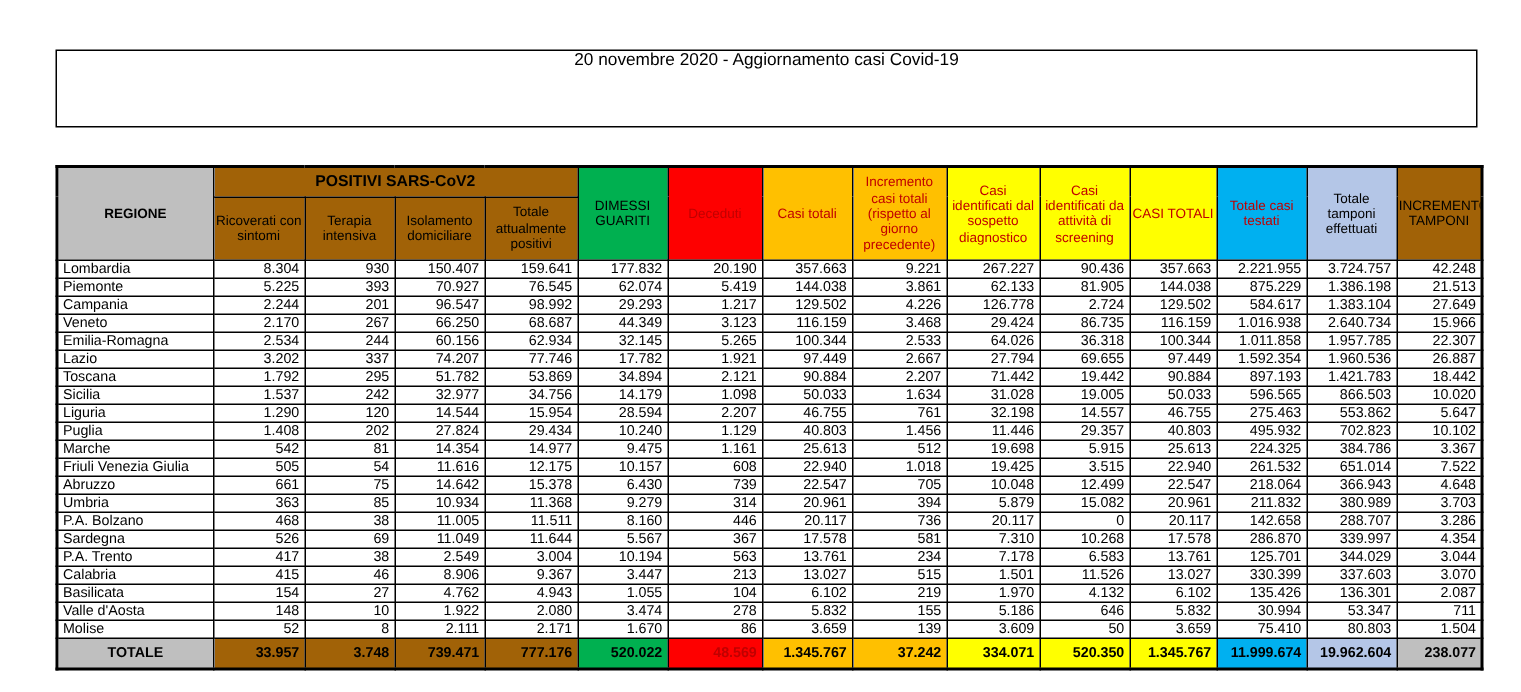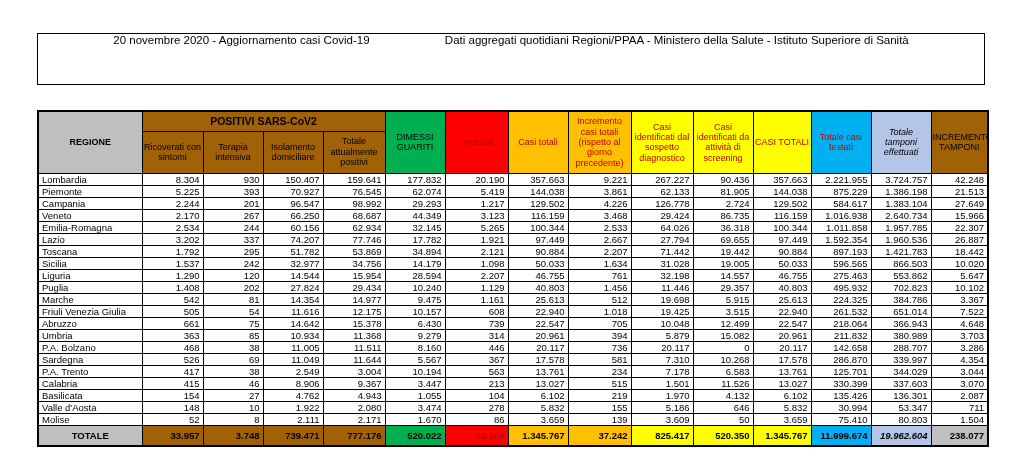--- a/index.html
+++ b/index.html
@@ -30,21 +30,21 @@
   tr.hrow1 { height: 20px; }
   tr.hrow2 { height: 42px; }
 
   .bg-gray-dark  { background: #BFBFBF; }
   .bg-gray-light { background: #a16207; }
   .bg-green      { background: #00B050; }
   .bg-red        { background: #FE0000; }
   .bg-orange     { background: #FFC000; }
   .bg-yellow     { background: #FFFF00; }
   .bg-cyan       { background: #00B0F0; }
-  .bg-lightblue  { background: #B4C6E7; font-style: italic; }
+  .bg-lightblue  { background: #B4C6E7; }
 
   .txt-darkred { color: #C00000; }
   .bold { font-weight: bold; }
 
   tbody td { height: 12px; padding: 0 3px; line-height: 11px; }
   tbody td.region { text-align: left; }
   tbody td.num { text-align: right; }
 
   tr.totale td { height: 21px; font-weight: bold; }
   tr.totale td.label { text-align: center; }
@@ -52,21 +52,20 @@
   
   .bL2 { border-left-width: 2px; }
 </style>
 </head>
 <body>
 
 <div class="page">
 
   <div class="title-box">
     <div>20 novembre 2020 - Aggiornamento casi Covid-19</div>
-    <div>Dati aggregati quotidiani Regioni/PPAA - Ministero della Salute - Istituto Superiore di Sanità</div>
   </div>
 
   <table class="covid">
     <colgroup>
       <col style="width:104px">
         <col style="width:61px">
         <col style="width:60px">
         <col style="width:60px">
       <col style="width:62px">
         <col style="width:60px">
@@ -463,21 +462,21 @@
         <tr class="totale">
           <td class="label bg-gray-dark">TOTALE</td>
           <td class="num bg-gray-light bL2">33.957</td>
           <td class="num bg-gray-light">3.748</td>
           <td class="num bg-gray-light">739.471</td>
           <td class="num bg-gray-light">777.176</td>
           <td class="num bg-green bL2">520.022</td>
           <td class="num bg-red txt-darkred">48.569</td>
           <td class="num bg-orange">1.345.767</td>
           <td class="num bg-orange">37.242</td>
-          <td class="num bg-yellow bL2">825.417</td>
+          <td class="num bg-yellow bL2">334.071</td>
           <td class="num bg-yellow">520.350</td>
           <td class="num bg-yellow">1.345.767</td>
           <td class="num bg-cyan bL2">11.999.674</td>
           <td class="num bg-lightblue">19.962.604</td>
           <td class="num bg-gray-dark bL2">238.077</td>
         </tr>
       </tbody>
   </table>
 
 </div>

